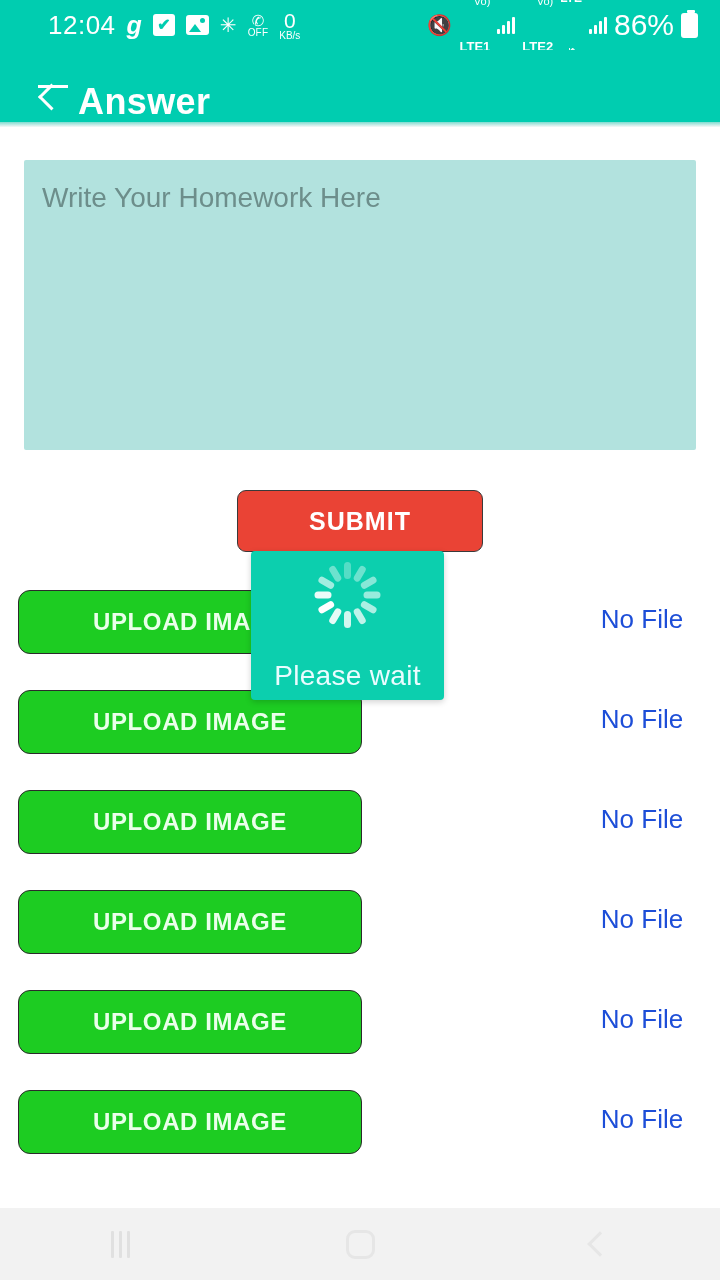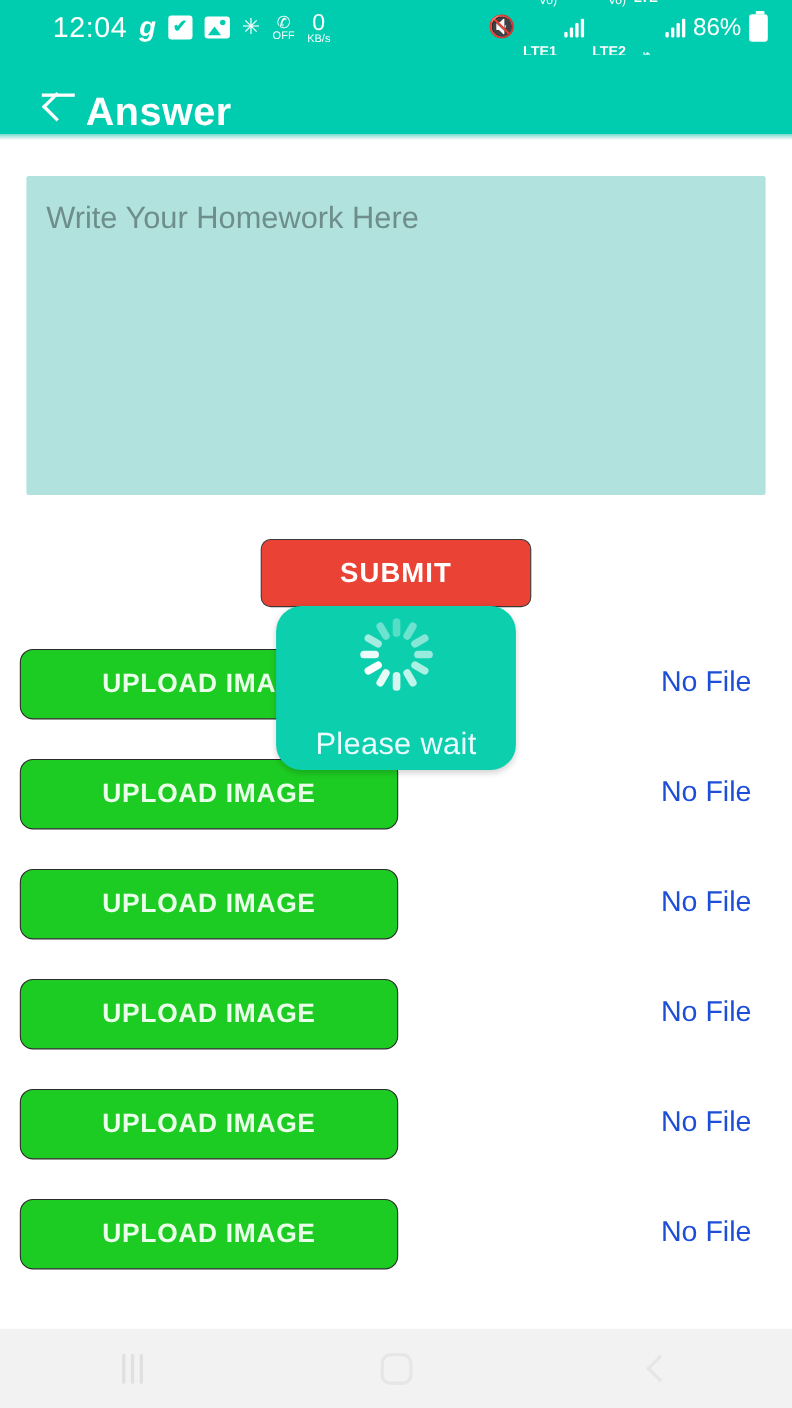--- a/index.html
+++ b/index.html
@@ -48,21 +48,21 @@
   .volte{ display:flex; flex-direction:column; align-items:flex-end; line-height:1.05;gap:32px; }
   .volte .v1{ font-size:11px; }
   .volte .v2{ font-size:13px; font-weight:700; }
   .bars{ display:flex; align-items:flex-end; gap:2px; height:18px; }
   .bars i{ display:block; width:3px; background:#fff; border-radius:1px; }
   .bars i:nth-child(1){height:5px}.bars i:nth-child(2){height:9px}
   .bars i:nth-child(3){height:13px}.bars i:nth-child(4){height:17px}
   .lte-updown{ display:flex; flex-direction:column; align-items:center; line-height:1;gap:43px; }
   .lte-updown .l{font-size:12px;font-weight:700}
   .lte-updown .a{font-size:11px}
-  .batt-pct{ font-size:22px;text-align:center; }
+  .batt-pct{ font-size:30px;text-align:center; }
   .batt{
     width:17px;height:25px;border:2px solid #fff;border-radius:3px;position:relative;
     background:#fff;
   }
   .batt:before{
     content:"";position:absolute;left:4px;top:-5px;width:8px;height:3px;
     background:#fff;border-radius:1px;
   }
 
   
@@ -115,22 +115,22 @@
     border-radius:12px; font-size:24px; font-weight:700; letter-spacing:.6px;
     font-family:"Liberation Sans", sans-serif; cursor:pointer;
   }
   .file-status{
     position:absolute; right:18px; top:14px; width:120px; text-align:center;
     font-size:26px; color:#1d4ed8;
   }
 
   
   .dialog{
-    position:absolute; left:251px; top:551px; width:218px; height:149px;
-    background:#0ccfae; border-radius:23px;
+    position:absolute; left:251px; top:551px; width:193px; height:149px;
+    background:#0ccfae; border-radius:4px;
     display:flex; flex-direction:column; align-items:center; justify-content:center;
     box-shadow:0 2px 6px rgba(0,0,0,.18);
     gap:24px;
   }
   .spinner{ position:relative; width:66px; height:66px; margin-top:2px; }
   .spinner i{
     position:absolute; left:50%; top:50%; width:7px; height:17px;
     margin-left:-3.5px; margin-top:-33px; border-radius:4px; background:#ffffff;
     transform-origin:3.5px 33px;
   }

